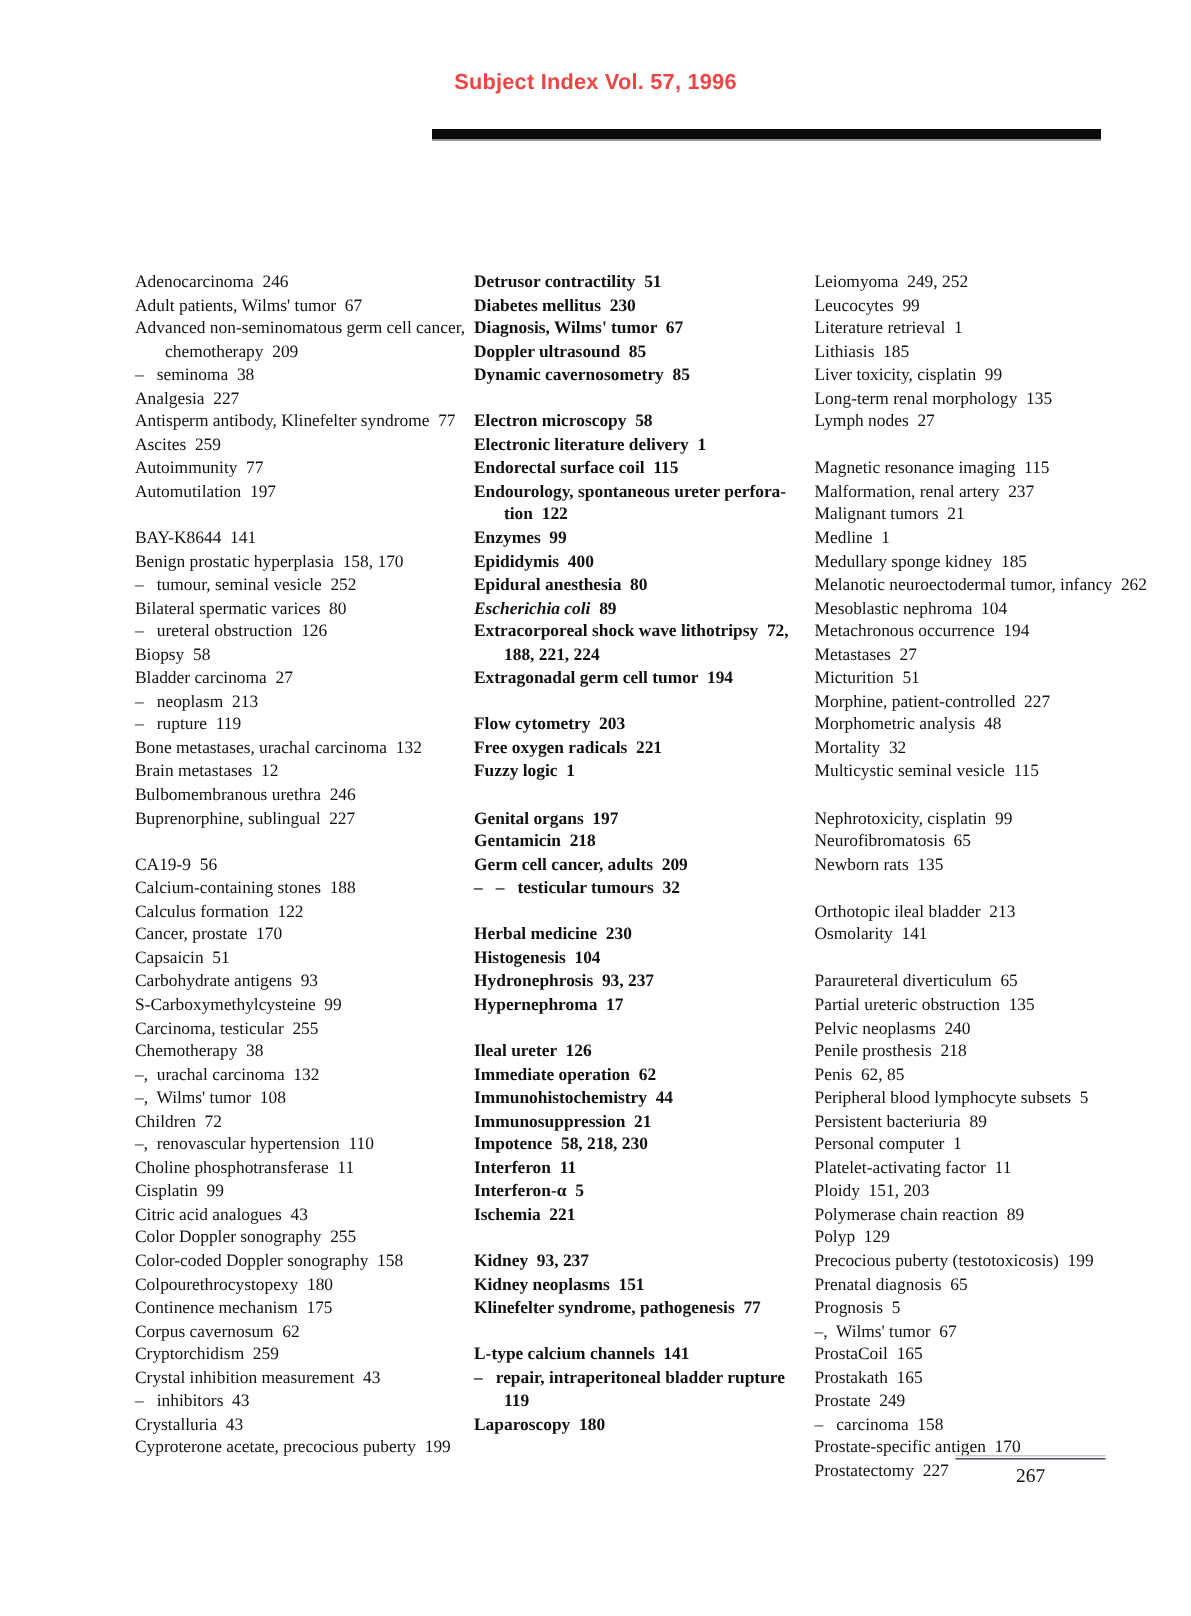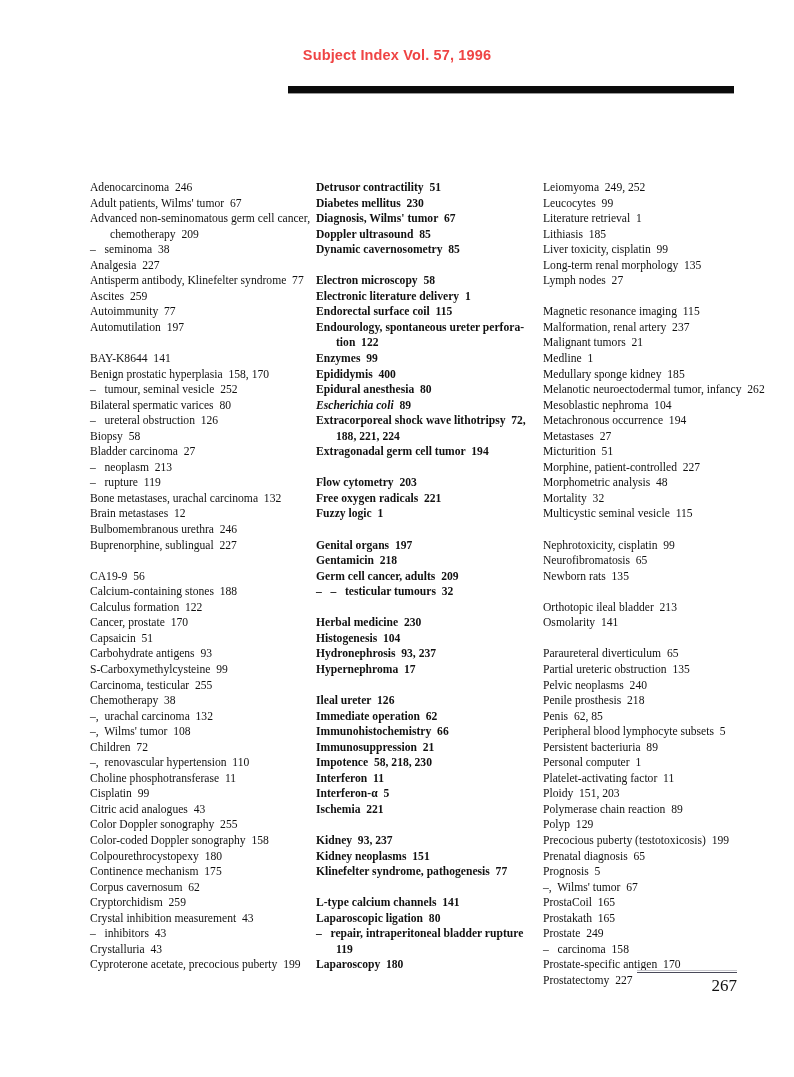--- a/index.html
+++ b/index.html
@@ -108,22 +108,22 @@
     top: -2px;
     width: 100px;
     height: 1px;
     background: #c9c9cf;
   }
   .page-number {
     position: absolute;
     left: 637px;
     top: 976px;
     width: 100px;
-    text-align: right;
-    font-size: 17px;
+    text-align: center;
+    font-size: 13px;
     color: #111111;
   }
 </style>
 </head>
 <body>
 
 <div class="page">
 
   <div class="page-title">Subject Index Vol. 57, 1996</div>
 
@@ -226,37 +226,36 @@
         <div>
           <div class="entry ">Herbal medicine  230</div>
           <div class="entry ">Histogenesis  104</div>
           <div class="entry ">Hydronephrosis  93, 237</div>
           <div class="entry ">Hypernephroma  17</div>
         </div>
         <div class="gap"></div>
         <div>
           <div class="entry ">Ileal ureter  126</div>
           <div class="entry ">Immediate operation  62</div>
-          <div class="entry ">Immunohistochemistry  66</div>
+          <div class="entry ">Immunohistochemistry  44</div>
           <div class="entry ">Immunosuppression  21</div>
           <div class="entry ">Impotence  58, 218, 230</div>
           <div class="entry ">Interferon  11</div>
           <div class="entry ">Interferon-α  5</div>
           <div class="entry ">Ischemia  221</div>
         </div>
         <div class="gap"></div>
         <div>
           <div class="entry ">Kidney  93, 237</div>
           <div class="entry ">Kidney neoplasms  151</div>
           <div class="entry ">Klinefelter syndrome, pathogenesis  77</div>
         </div>
         <div class="gap"></div>
         <div>
           <div class="entry ">L-type calcium channels  141</div>
-          <div class="entry ">Laparoscopic ligation  80</div>
           <div class="entry sub">–   repair, intraperitoneal bladder rupture  119</div>
           <div class="entry ">Laparoscopy  180</div>
         </div>
       </div>
       <div class="column col-2">
         <div>
           <div class="entry ">Leiomyoma  249, 252</div>
           <div class="entry ">Leucocytes  99</div>
           <div class="entry ">Literature retrieval  1</div>
           <div class="entry ">Lithiasis  185</div>

